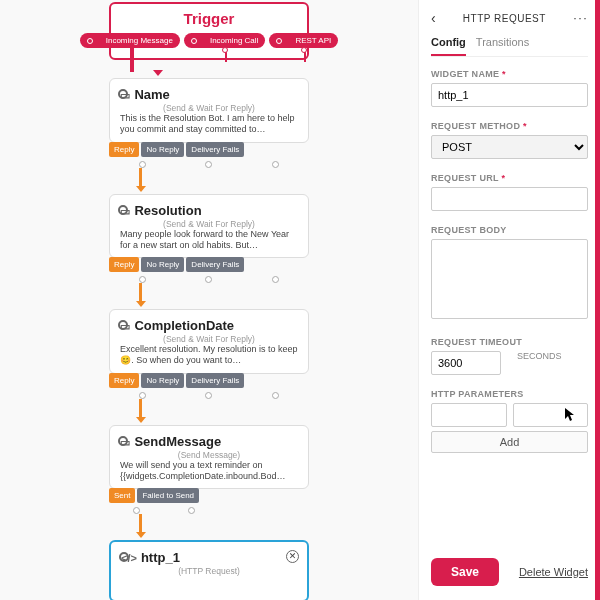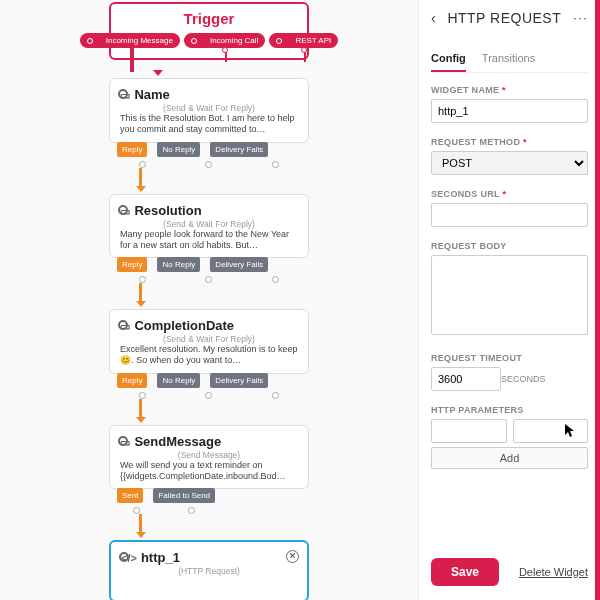--- a/index.html
+++ b/index.html
@@ -24,43 +24,43 @@
 
   .card { background: #fff; border: 1px solid #ddd; border-radius: 6px; padding: 8px 10px 6px; position: relative; margin-top: 2px; }
   .card .radio { width: 10px; height: 10px; border: 2px solid #666; border-radius: 50%; position: absolute; left: 8px; top: 10px; }
   .card-title { font-weight: 600; font-size: 13px; text-align: left; color: #222; }
   .card-title .ic { font-size: 11px; color: #666; margin-right: 4px; }
   .card-sub { font-size: 8.5px; color: #999; text-align: center; margin-top: 1px; }
   .card-body { font-size: 9px; color: #444; margin-top: 0; line-height: 1.25; }
   .card-sel { border: 2px solid #2aa3d8; }
   .card .close-ic { position: absolute; right: 8px; top: 8px; width: 13px; height: 13px; border: 1px solid #666; border-radius: 50%; font-size: 9px; text-align: center; line-height: 11px; color: #444; }
 
-  .tag-row { display: flex; gap: 10px; margin-left: 8px; margin-top: -1px; }
+  .tag-row { display: flex; gap: 2px; margin-top: -1px; }
   .tag { font-size: 8px; color: #fff; padding: 3px 5px; border-radius: 2px; position: relative; }
   .t-orange { background: #f08a24; }
   .t-gray { background: #6e7480; }
 
   .card-http { min-height: 62px; }
 
   
   .panel { width: 182px; background: #fff; border-left: 1px solid #eee; padding: 10px 12px 0; position: relative; display:flex; flex-direction:column;}
   .p-head { display: flex; align-items: center; justify-content: space-between; font-size: 10px; color: #333; margin-bottom: 10px; }
   .p-head .back { font-size: 14px; color: #333; }
-  .p-head .ptitle { font-weight: 500; letter-spacing: 0.5px; font-size: 14px; }
+  .p-head .ptitle { font-weight: 500; letter-spacing: 0.5px; font-size: 10px; }
   .p-head .more { font-size: 12px; letter-spacing: 1px; }
-  .tabs { display: flex; gap: 16px; border-bottom: 1px solid #eee; margin-bottom: 12px; margin-top: 16px; }
+  .tabs { display: flex; gap: 10px; border-bottom: 1px solid #eee; margin-bottom: 12px; }
   .tab { font-size: 11px; color: #888; padding-bottom: 6px; }
   .tab.active { color: #222; font-weight: 600; border-bottom: 2px solid #d81e4d; }
   .lbl { font-size: 9px; color: #888; font-weight: 600; letter-spacing: 0.3px; margin-bottom: 4px; }
   .req::after { content: " *"; color: #d81e4d; }
   .fld { margin-bottom: 14px; }
   .inp { width: 100%; border: 1px solid #ccc; border-radius: 2px; padding: 5px 6px; font-size: 11px; background:#fff; }
   .sel { width: 100%; border: 1px solid #ccc; border-radius: 2px; padding: 4px 6px; font-size: 11px; background: #f3f3f3; }
   .ta { width: 100%; height: 80px; border: 1px solid #ccc; border-radius: 2px; resize: none; background:#fff;}
-  .to-row { display: flex; gap: 0; align-items: center; }
+  .to-row { display: flex; gap: 16px; align-items: flex-start; }
   .to-row .inp { width: 70px; }
   .unit { font-size: 9px; color: #888; }
   .param-row { display: flex; gap: 6px; position:relative; }
   .param-row .inp { flex:1; }
   .add-btn { width: 100%; border: 1px solid #ccc; background: #fafafa; font-size: 11px; padding: 4px 0; margin-top: 4px; color:#555; border-radius:2px;}
   .footer { margin-top: auto; display: flex; align-items: center; justify-content: space-between; padding: 10px 0 14px; }
   .save { background: #d81e4d; color: #fff; border: none; padding: 7px 20px; font-size: 12px; font-weight: 600; border-radius: 6px; }
   .del { font-size: 11px; color: #444; text-decoration: underline; }
   .cursor { position:absolute; width:12px;height:16px; pointer-events:none;}
   .cursor svg{width:100%;height:100%;}
@@ -196,21 +196,21 @@
     <div class="lbl req">WIDGET NAME</div>
     <input class="inp" value="http_1" style="">
   </div>
   <div class="fld">
     <div class="lbl req">REQUEST METHOD</div>
     <select class="sel">
       <option>POST</option>
     </select>
   </div>
   <div class="fld">
-    <div class="lbl req">SECONDS URL</div>
+    <div class="lbl req">REQUEST URL</div>
     <input class="inp" value="" style="">
   </div>
   <div class="fld">
     <div class="lbl">REQUEST BODY</div>
     <textarea class="ta" style=""></textarea>
   </div>
   <div class="fld">
     <div class="lbl">REQUEST TIMEOUT</div>
     <div class="to-row">
       <input class="inp" value="3600" style="">

